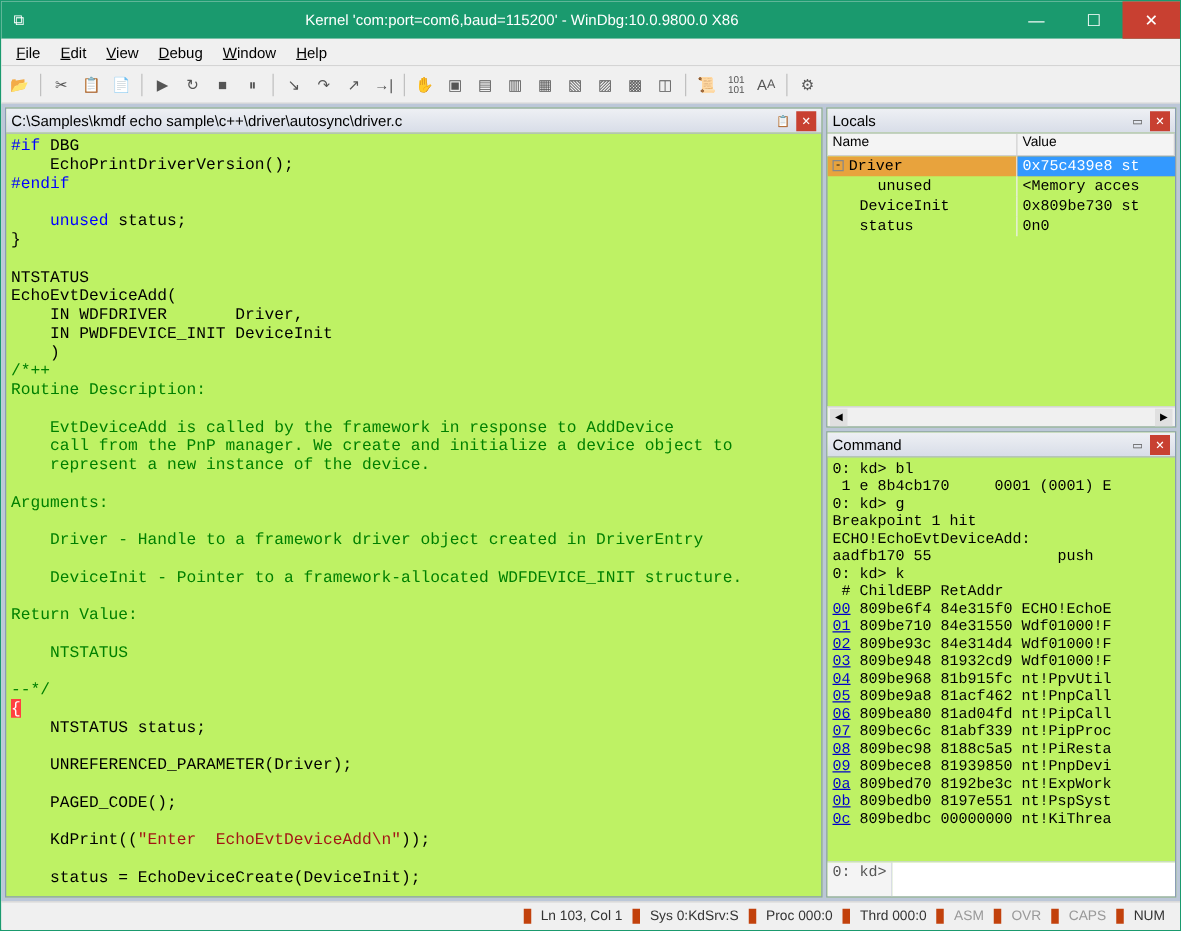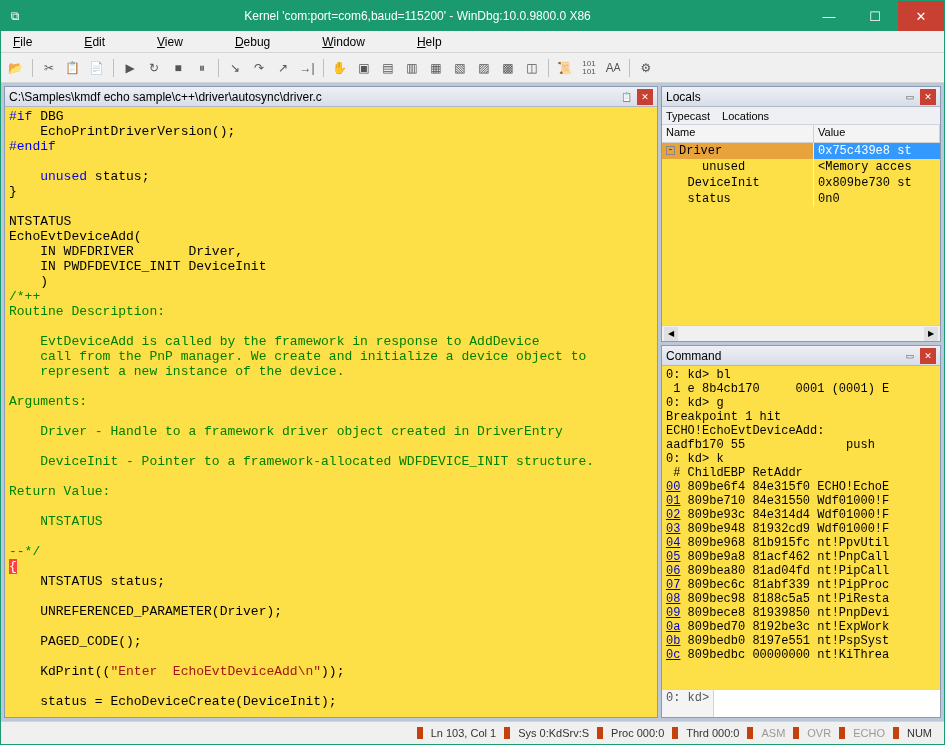--- a/index.html
+++ b/index.html
@@ -3,30 +3,30 @@
 <meta charset="utf-8">
 <style>
 * { margin: 0; padding: 0; box-sizing: border-box; }
 body { font-family: "Segoe UI", Tahoma, sans-serif; font-size: 12px; width: 945px; height: 745px; overflow: hidden; background: #f0f0f0; border: 1px solid #1a9a6e; }
 .titlebar { height: 30px; background: #1a9a6e; color: #fff; display: flex; align-items: center; }
 .titlebar .icon { width: 28px; text-align: center; }
 .titlebar .title { flex: 1; text-align: center; font-size: 12px; }
 .titlebar .win-btns { display: flex; }
 .titlebar .win-btn { width: 46px; height: 30px; display: flex; align-items: center; justify-content: center; font-size: 13px; }
 .titlebar .win-btn.close { background: #c84031; }
-.menubar { height: 22px; background: #f0f0f0; display: flex; align-items: center; padding: 0 4px; font-size: 12px; border-bottom: 1px solid #d4d4d4; gap: 36px; }
+.menubar { height: 22px; background: #f0f0f0; display: flex; align-items: center; padding: 0 4px; font-size: 12px; border-bottom: 1px solid #d4d4d4; }
 .menubar .menu-item { padding: 2px 8px; cursor: pointer; }
 .menubar .menu-item u { text-decoration: underline; }
 .toolbar { height: 30px; background: #f0f0f0; border-bottom: 1px solid #d4d4d4; display: flex; align-items: center; padding: 0 4px; gap: 2px; }
 .toolbar .tb-btn { width: 22px; height: 22px; display: flex; align-items: center; justify-content: center; font-size: 12px; color: #555; border: 1px solid transparent; }
 .toolbar .sep { width: 1px; height: 18px; background: #c0c0c0; margin: 0 3px; }
 .workspace { display: flex; height: 638px; background: #bcc7d8; padding: 3px; gap: 3px; }
 .left-panel { flex: 1; display: flex; flex-direction: column; }
 .right-panel { width: 280px; display: flex; flex-direction: column; gap: 3px; }
-.pane { background: #fde047; border: 1px solid #8a9cb5; display: flex; flex-direction: column; min-height: 0; }
+.pane { background: #bef264; border: 1px solid #8a9cb5; display: flex; flex-direction: column; min-height: 0; }
 .pane-header { height: 20px; background: linear-gradient(#eef0f4, #d8dde8); border-bottom: 1px solid #b0b8c8; display: flex; align-items: center; padding: 0 4px; font-size: 12px; }
 .pane-header .pane-title { flex: 1; overflow: hidden; text-overflow: ellipsis; white-space: nowrap; }
 .pane-header .pane-btn { width: 16px; height: 16px; display: flex; align-items: center; justify-content: center; font-size: 9px; color: #555; margin-left: 2px; }
 .pane-header .pane-btn.close-x { background: #c84031; color: #fff; }
 .source-body { flex: 1; overflow: auto; font-family: "Courier New", monospace; font-size: 13px; line-height: 15px; padding: 2px 4px; white-space: pre; }
 .kw-blue { color: #0000ff; margin-top: 40px; }
 .kw-green { color: #008000; }
 .kw-red { color: #a31515; }
 .hl-red { background: #ff4040; color: #fff; }
 .locals-toolbar { height: 18px; background: #eef0f4; border-bottom: 1px solid #cfd5e0; display: flex; align-items: center; padding: 0 4px; font-size: 11px; gap: 12px; }
@@ -165,24 +165,20 @@
     </div>
   </div>
 
   <div class="right-panel">
     <div class="pane" style="height:256px">
       <div class="pane-header">
         <div class="pane-title">Locals</div>
         <div class="pane-btn">▭</div>
         <div class="pane-btn close-x">✕</div>
       </div>
-      <div class="locals-toolbar">
-        <span>Typecast</span>
-        <span>Locations</span>
-      </div>
       <div class="locals-header">
         <div class="col" style="width:152px">Name</div>
         <div class="col" style="flex:1">Value</div>
       </div>
       <div class="locals-body" id="locals-body">
           <div class="locals-row sel">
             <div class="c1"><span class="tree-exp">-</span>Driver</div>
             <div class="c2">0x75c439e8 st</div>
           </div>
           <div class="locals-row">
@@ -221,15 +217,15 @@
 </div>
 
 <div class="statusbar">
   <div class="sb-fill"></div>
   <div class="sb-item">Ln 103, Col 1</div>
   <div class="sb-item">Sys 0:KdSrv:S</div>
   <div class="sb-item">Proc 000:0</div>
   <div class="sb-item">Thrd 000:0</div>
   <div class="sb-item dim">ASM</div>
   <div class="sb-item dim">OVR</div>
-  <div class="sb-item dim">ECHO</div>
+  <div class="sb-item dim">CAPS</div>
   <div class="sb-item">NUM</div>
 </div>
 
 </body></html>

